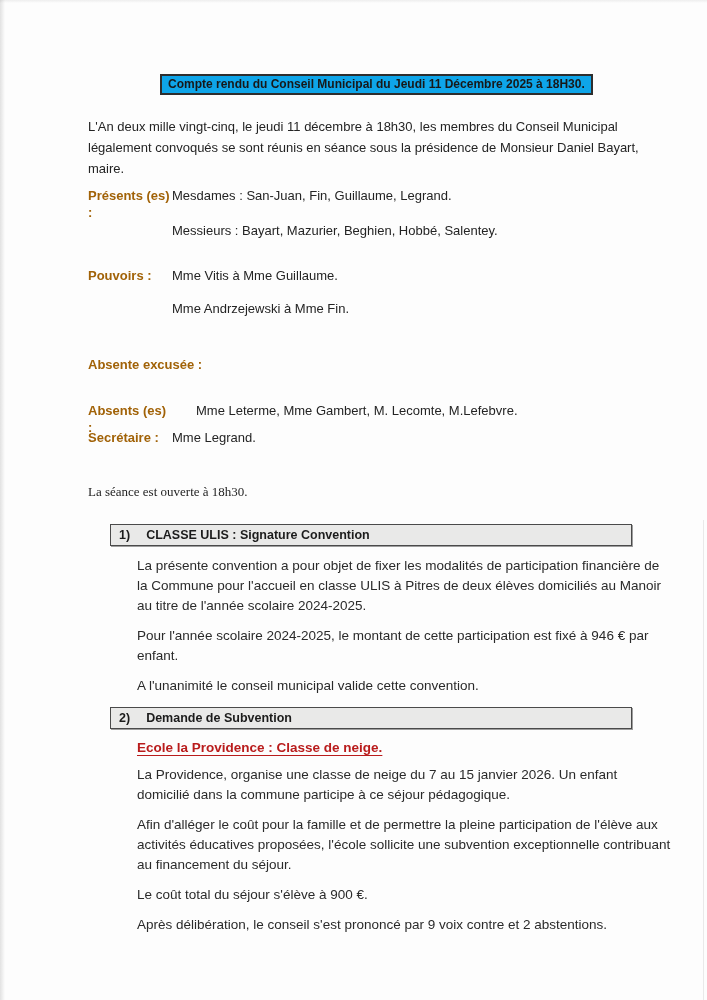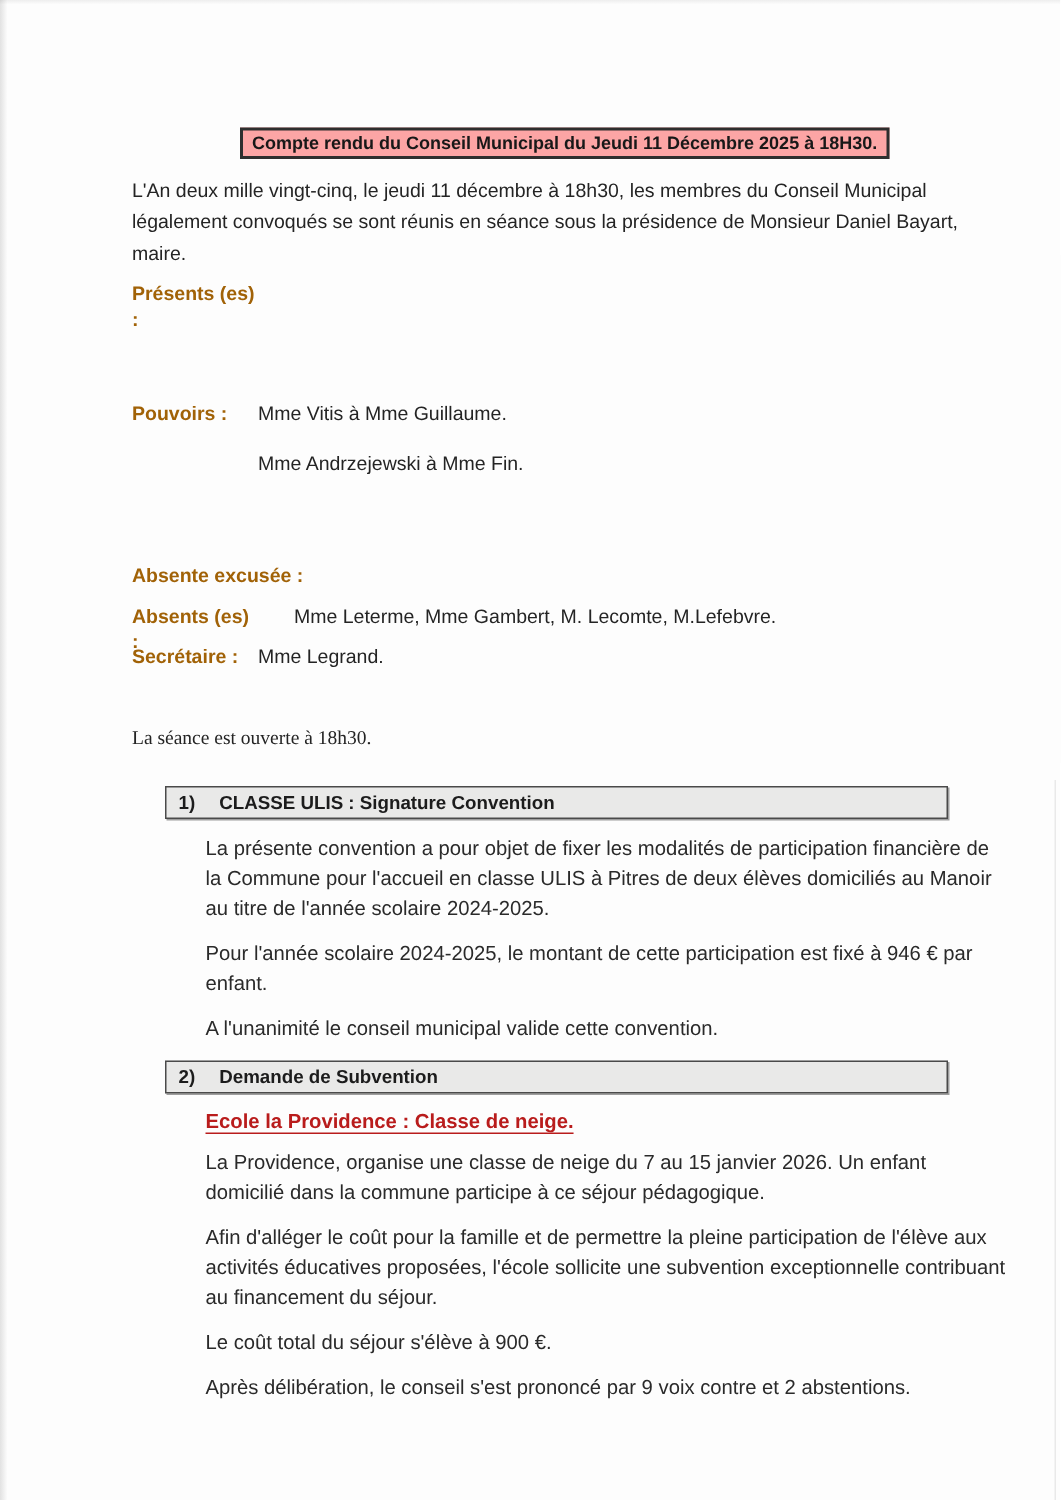--- a/index.html
+++ b/index.html
@@ -23,43 +23,43 @@
   .scan-edge-top {
     position: absolute; left: 0; top: 0; width: 100%; height: 3px;
     background: linear-gradient(to bottom, rgba(60,60,60,0.08), rgba(60,60,60,0));
   }
   .scan-edge-right {
     position: absolute; right: 3px; top: 520px; width: 1px; height: 480px;
     background: rgba(60,60,60,0.10);
   }
 
   .title-box {
-    position: absolute; left: 160px; top: 85px;
+    position: absolute; left: 160px; top: 74px;
     border: 2px solid #2e2e2e;
-    background: #fca5a5;
+    background: #0ea5e9;
     padding: 1px 6px 2px 6px;
     font-size: 12px; font-weight: bold; color: #181818;
     white-space: nowrap;
   }
   .intro {
     position: absolute; left: 88px; top: 116px; width: 575px;
     font-size: 13px; line-height: 21px; color: #242424;
   }
   .att-row {
     position: absolute; left: 88px;
     display: flex;
     font-size: 13px; line-height: 17px; color: #242424;
   }
   .att-label { width: 84px; flex: none; font-weight: bold; color: #a16207; }
   .att-value { white-space: nowrap; }
   .row-presents-1 { top: 187px; }
   .row-presents-2 { top: 222px; }
   .row-pouvoirs-1 { top: 267px; align-items: flex-end; }
   .row-pouvoirs-2 { top: 300px; }
-  .row-absente    { top: 375px; }
+  .row-absente    { top: 356px; }
   .row-absents    { top: 402px; gap: 24px; }
   .row-secretaire { top: 429px; }
   .opening-line {
     position: absolute; left: 88px; top: 484px;
     font-size: 13px; color: #242424; font-family: Liberation Serif, serif;
   }
 
   .section { position: absolute; left: 110px; width: 522px; }
   .section-1 { top: 524px; }
   .section-2 { top: 707px; }
@@ -94,23 +94,25 @@
   <div class="scan-edge-right"></div>
 
   <div class="title-box">
     <span>Compte rendu du Conseil Municipal du Jeudi 11 Décembre 2025 à 18H30.</span>
   </div>
 
   <p class="intro">L'An deux mille vingt-cinq, le jeudi 11 décembre à 18h30, les membres du Conseil Municipal légalement convoqués se sont réunis en séance sous la présidence de Monsieur Daniel Bayart, maire.</p>
 
   <div class="att-row row-presents-1">
     <span class="att-label">Présents (es) :</span>
+    <span class="att-value">Mesdames : San-Juan, Fin, Guillaume, Legrand.</span>
   </div>
   <div class="att-row row-presents-2">
     <span class="att-label"></span>
+    <span class="att-value">Messieurs : Bayart, Mazurier, Beghien, Hobbé, Salentey.</span>
   </div>
 
   <div class="att-row row-pouvoirs-1">
     <span class="att-label">Pouvoirs :</span>
     <span class="att-value">Mme Vitis à Mme Guillaume.</span>
   </div>
   <div class="att-row row-pouvoirs-2">
     <span class="att-label"></span>
     <span class="att-value">Mme Andrzejewski à Mme Fin.</span>
   </div>

